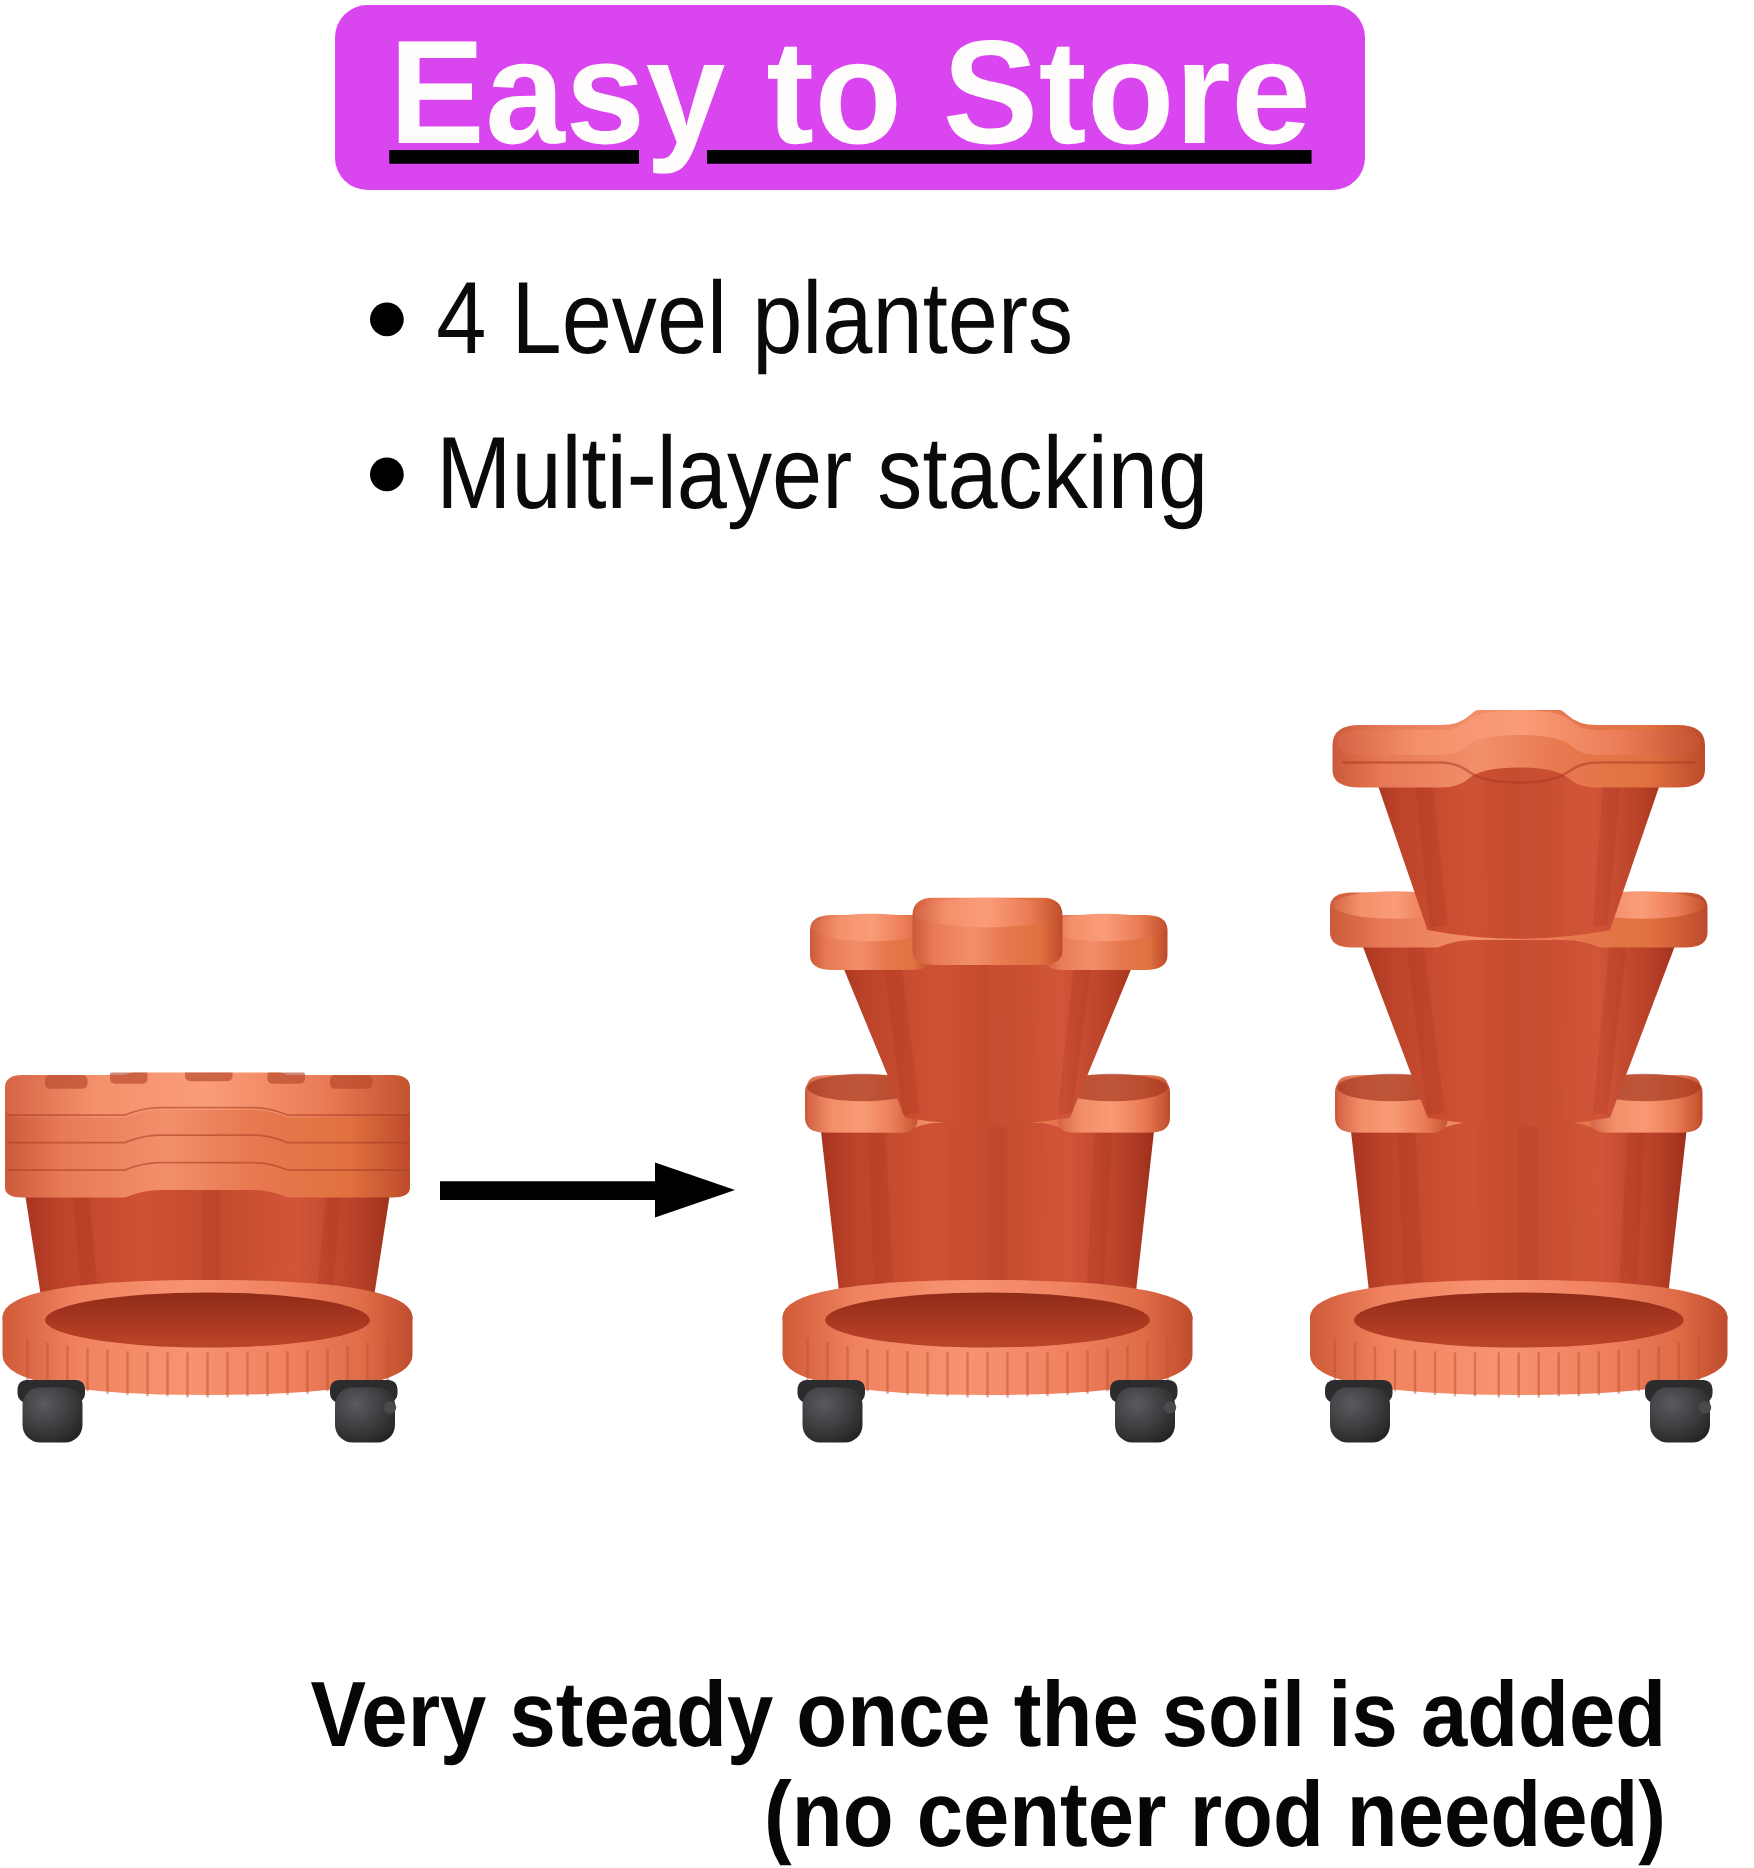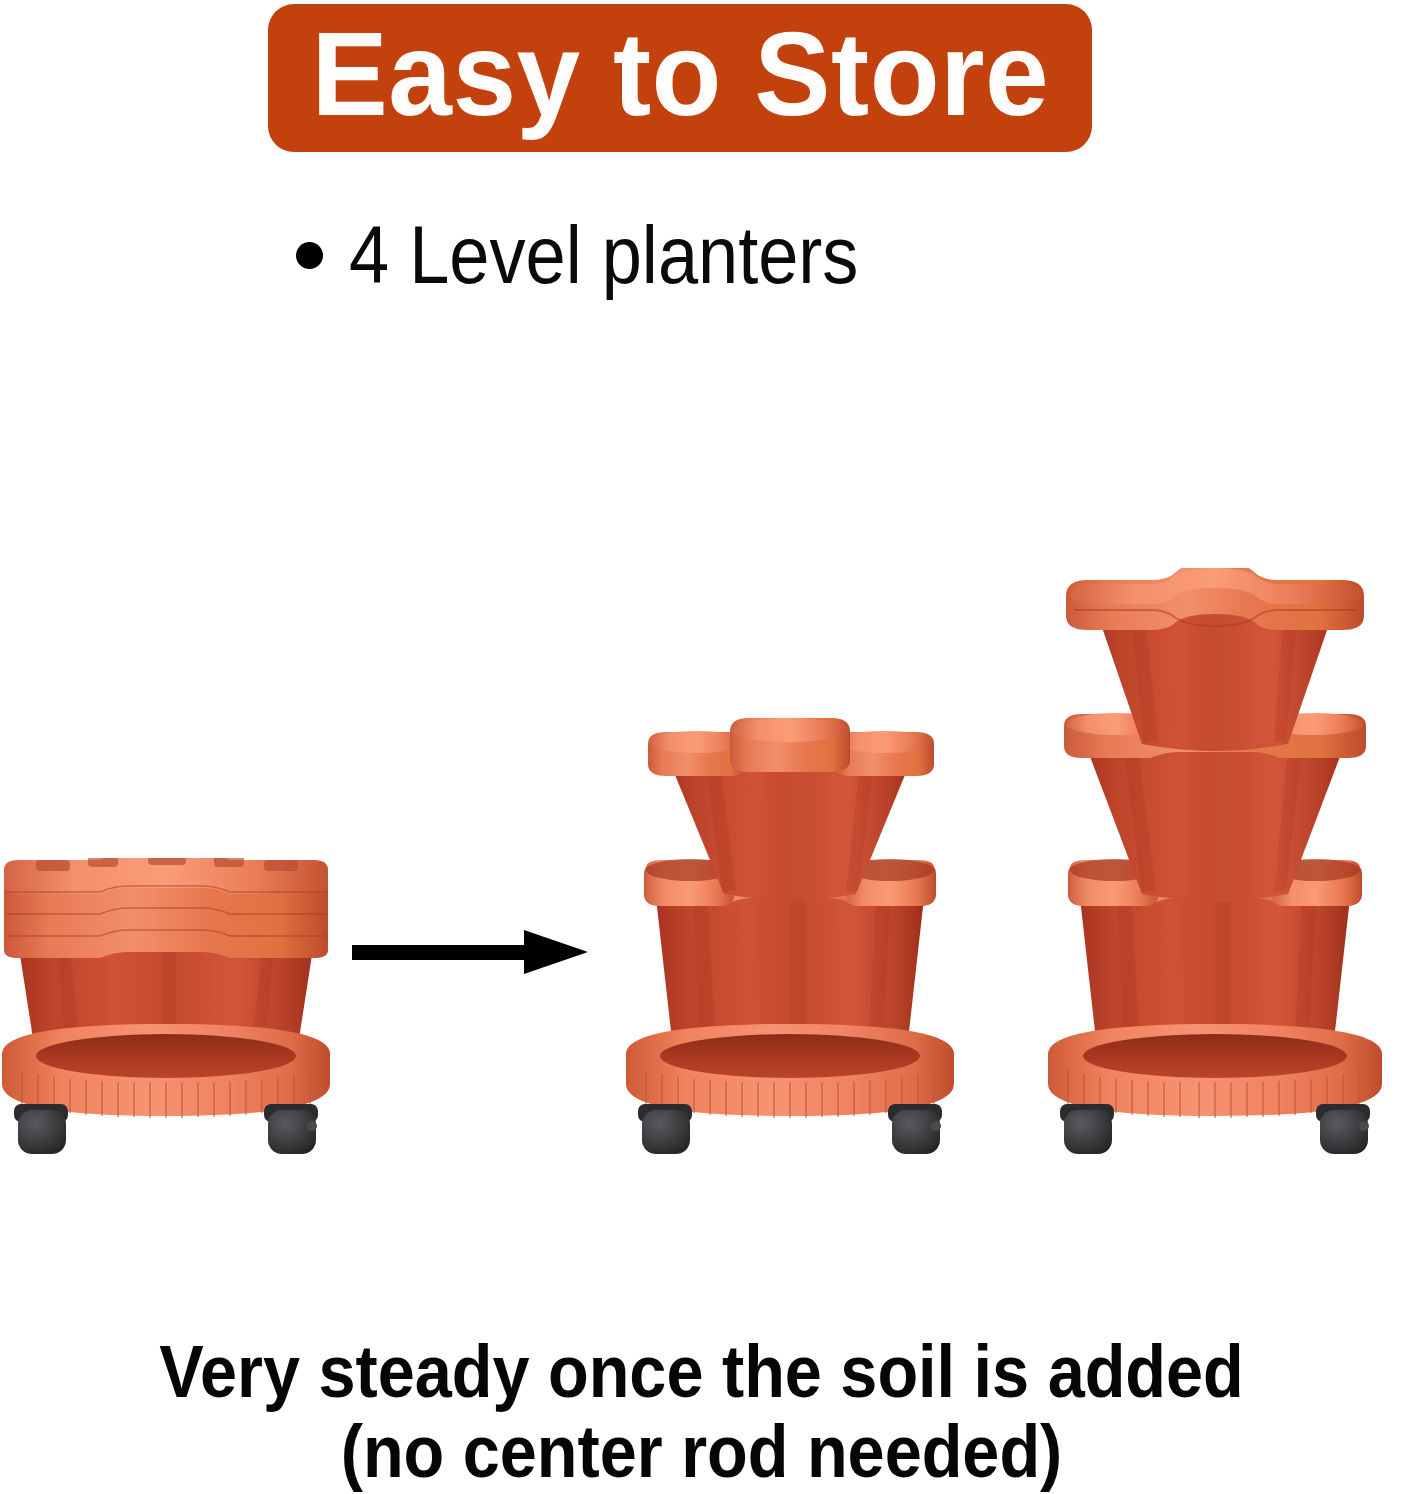--- a/index.html
+++ b/index.html
@@ -90,42 +90,46 @@
   #planter-two-tier { left: 620px; bottom: 62px; }
   #planter-three-tier { left: 1040px; bottom: 62px; }
   #transform-arrow { position: absolute; left: 352px; bottom: 240px; }
 
   
   #caption {
     position: absolute;
     left: 0;
     top: 1332px;
     width: 1403px;
-    text-align: center;
+    text-align: right;
   }
   .caption-line {
     font-size: 74px;
     line-height: 80px;
     font-weight: 700;
     color: #060606;
     transform: scaleX(0.9);
     white-space: nowrap;
   }
 </style>
 </head>
 <body>
 
-<div id="header-badge" style="background: #c2410c;">
+<div id="header-badge" style="background: #d946ef; text-decoration: underline;">
   <div id="header-badge-text" style="color: rgb(255, 253, 251);">Easy to Store</div>
 </div>
 
 <ul id="feature-list">
   <li class="feature-item">
     <span class="feature-bullet" style="background: rgb(0, 0, 0);"></span>
     <span class="feature-label" style="color: rgb(10, 10, 10);">4 Level planters</span>
+  </li>
+  <li class="feature-item">
+    <span class="feature-bullet" style="background: rgb(0, 0, 0);"></span>
+    <span class="feature-label" style="color: rgb(10, 10, 10);">Multi-layer stacking</span>
   </li>
 </ul>
 
 <div id="product-scene">
 
   <svg width="0" height="0" style="position:absolute" aria-hidden="true">
     <defs>
       <linearGradient id="gPot" x1="0" y1="0" x2="1" y2="0">
         <stop offset="0" stop-color="#a8331f"></stop>
         <stop offset="0.10" stop-color="#bc4329"></stop>

